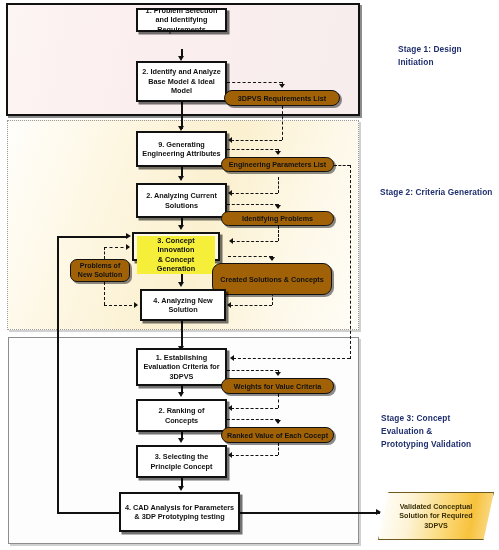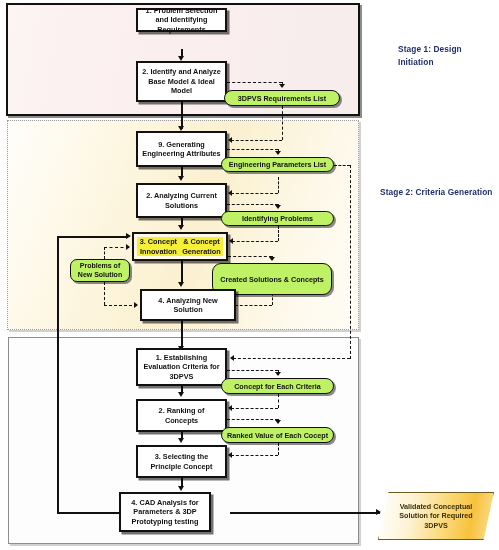--- a/index.html
+++ b/index.html
@@ -26,21 +26,21 @@
 
   
   .pbox{position:absolute;box-sizing:border-box;border:2px solid #111;background:#ffffff;
         box-shadow:2.5px 2.5px 0 rgba(0,0,0,.55);
         display:flex;align-items:center;justify-content:center;text-align:center;
         font-size:7.3px;font-weight:bold;color:#111;line-height:9.4px;padding:2px 3px;z-index:6;}
   .pbox.hl{background:#fdf8e3;}
   .pbox .hltxt{background:#f6ef3a;padding:0 1px;}
 
   
-  .cap{position:absolute;box-sizing:border-box;border:1.6px solid #111;background:#bef264;
+  .cap{position:absolute;box-sizing:border-box;border:1.6px solid #111;background:#a16207;
        border-radius:9px;box-shadow:2px 2px 0 rgba(0,0,0,.45);
        display:flex;align-items:center;justify-content:center;text-align:center;
        font-size:7.2px;font-weight:bold;color:#111;line-height:9px;padding:1px 4px;z-index:6;}
   .cap.small{border-radius:7px;font-size:7px;line-height:8.6px;}
 
   
   #final-node{position:absolute;left:378px;top:492px;width:116px;height:48px;z-index:6;text-decoration:underline;}
   #final-node .shape{position:absolute;inset:0;
       background:linear-gradient(100deg,#ffffff 0%,#fdf3d4 28%,#fbd978 58%,#f7c23c 80%,#fbe09b 100%);
       border:1.2px solid #6d5a1c;
@@ -68,20 +68,22 @@
 <body>
 
 <div id="canvas">
 
   <div class="stage" id="stage1-box"></div>
   <div class="stage" id="stage2-box"></div>
   <div class="stage" id="stage3-box"></div>
 
   <div class="stage-label" id="label-stage1">Stage 1: Design Initiation</div>
   <div class="stage-label" id="label-stage2">Stage 2: Criteria Generation</div>
+  <div class="stage-label" id="label-stage3" style="white-space:pre-line;text-indent:0;">Stage 3: Concept Evaluation &amp;
+Prototyping Validation</div>
 
   <div class="pbox" style="left:136px;top:8px;width:91px;height:24px;">1. Problem Selection and Identifying Requirements</div>
 
   <div class="pbox" style="left:136px;top:61px;width:91px;height:41px;">2. Identify and Analyze Base Model &amp; Ideal Model</div>
 
   <div class="cap" style="left:224px;top:90px;width:116px;height:16px;">3DPVS Requirements List</div>
 
   <div class="ln v" style="left:180.5px;top:49px;height:9px;"></div>
   <div class="arr arr-d" style="left:178px;top:56px;"></div>
 
@@ -97,30 +99,30 @@
   <div class="arr arr-l arr-s" style="left:228px;top:137px;"></div>
 
   <div class="pbox" style="left:136px;top:131px;width:91px;height:36px;">9. Generating Engineering Attributes</div>
 
   <div class="cap" style="left:221px;top:157px;width:113px;height:15px;">Engineering Parameters List</div>
 
   <div class="pbox" style="left:136px;top:183px;width:91px;height:35px;">2. Analyzing Current Solutions</div>
 
   <div class="cap" style="left:221px;top:211px;width:113px;height:15px;">Identifying Problems</div>
 
-  <div class="pbox hl" style="left:132px;top:232px;width:96px;height:29px;flex-direction:row;">
+  <div class="pbox hl" style="left:132px;top:232px;width:88px;height:29px;flex-direction:column;justify-content:space-between;">
     <span class="hltxt">3.  Concept Innovation</span>
     <span class="hltxt">&amp; Concept Generation</span>
   </div>
 
   <div class="cap" style="left:212px;top:263px;width:120px;height:32px;">Created Solutions &amp; Concepts</div>
 
   <div class="cap small" style="left:70px;top:259px;width:60px;height:23px;">Problems of New Solution</div>
 
-  <div class="pbox" style="left:140px;top:289px;width:96px;height:32px;">4. Analyzing New Solution</div>
+  <div class="pbox" style="left:140px;top:289px;width:86px;height:32px;">4. Analyzing New Solution</div>
 
   <div class="dh" style="left:227px;top:148.5px;width:51px;"></div>
   <div class="dv" style="left:277.5px;top:148.5px;height:5px;"></div>
   <div class="arr arr-d arr-s" style="left:275px;top:151px;"></div>
 
   <div class="ln v" style="left:180.5px;top:167px;height:10px;"></div>
   <div class="arr arr-d" style="left:178px;top:176px;"></div>
 
   <div class="dh" style="left:227px;top:203.5px;width:51px;"></div>
   <div class="dv" style="left:277.5px;top:203.5px;height:4px;"></div>
@@ -163,29 +165,29 @@
   <div class="ln v" style="left:180.5px;top:321px;height:28px;"></div>
   <div class="arr arr-d" style="left:178px;top:346px;"></div>
 
   <div class="dh" style="left:334px;top:164.5px;width:16px;"></div>
   <div class="dv" style="left:349.5px;top:164.5px;height:194px;"></div>
   <div class="dh" style="left:233px;top:357.5px;width:117px;"></div>
   <div class="arr arr-l arr-s" style="left:230px;top:355px;"></div>
 
   <div class="pbox" style="left:136px;top:348px;width:91px;height:38px;">1. Establishing Evaluation Criteria for 3DPVS</div>
 
-  <div class="cap" style="left:221px;top:378px;width:113px;height:16px;">Concept  for Each Criteria</div>
+  <div class="cap" style="left:221px;top:378px;width:113px;height:16px;">Weights  for Value Criteria</div>
 
   <div class="pbox" style="left:136px;top:399px;width:91px;height:33px;">2. Ranking of Concepts</div>
 
   <div class="cap" style="left:221px;top:427px;width:113px;height:16px;">Ranked Value of Each Cocept</div>
 
   <div class="pbox" style="left:136px;top:445px;width:91px;height:33px;">3. Selecting the Principle Concept</div>
 
-  <div class="pbox" style="left:119px;top:492px;width:92px;height:40px;">4. CAD Analysis for Parameters &amp; 3DP Prototyping testing</div>
+  <div class="pbox" style="left:119px;top:492px;width:121px;height:40px;">4. CAD Analysis for Parameters &amp; 3DP Prototyping testing</div>
 
   <div class="dh" style="left:227px;top:369.5px;width:51px;"></div>
   <div class="dv" style="left:277.5px;top:369.5px;height:5px;"></div>
   <div class="arr arr-d arr-s" style="left:275px;top:372px;"></div>
 
   <div class="ln v" style="left:180.5px;top:386px;height:7px;"></div>
   <div class="arr arr-d" style="left:178px;top:392px;"></div>
 
   <div class="dv" style="left:277.5px;top:394px;height:14px;"></div>
   <div class="dh" style="left:231px;top:407.5px;width:47px;"></div>

